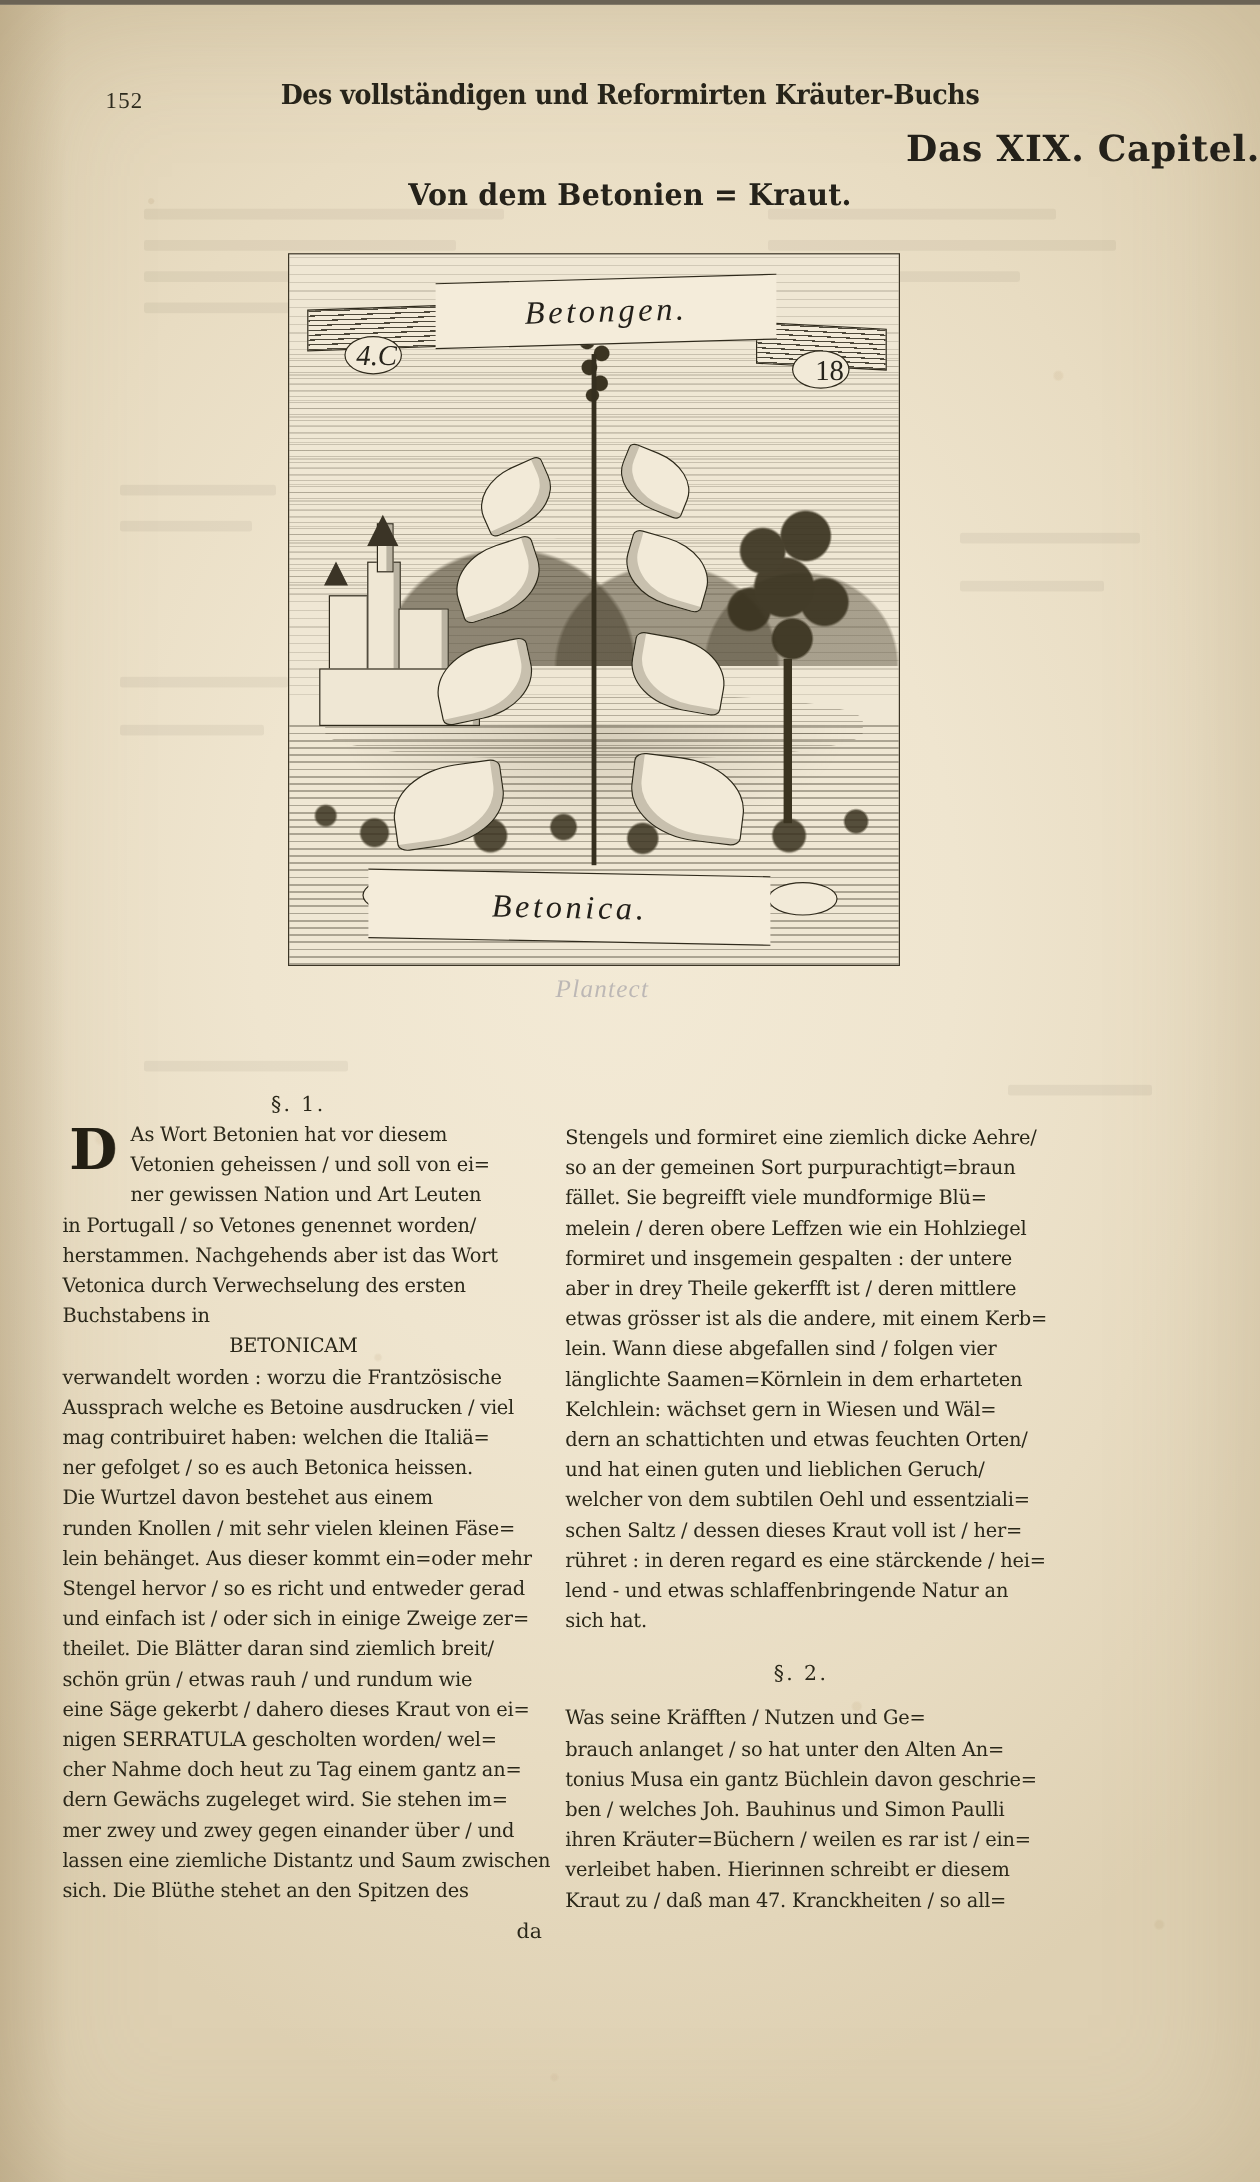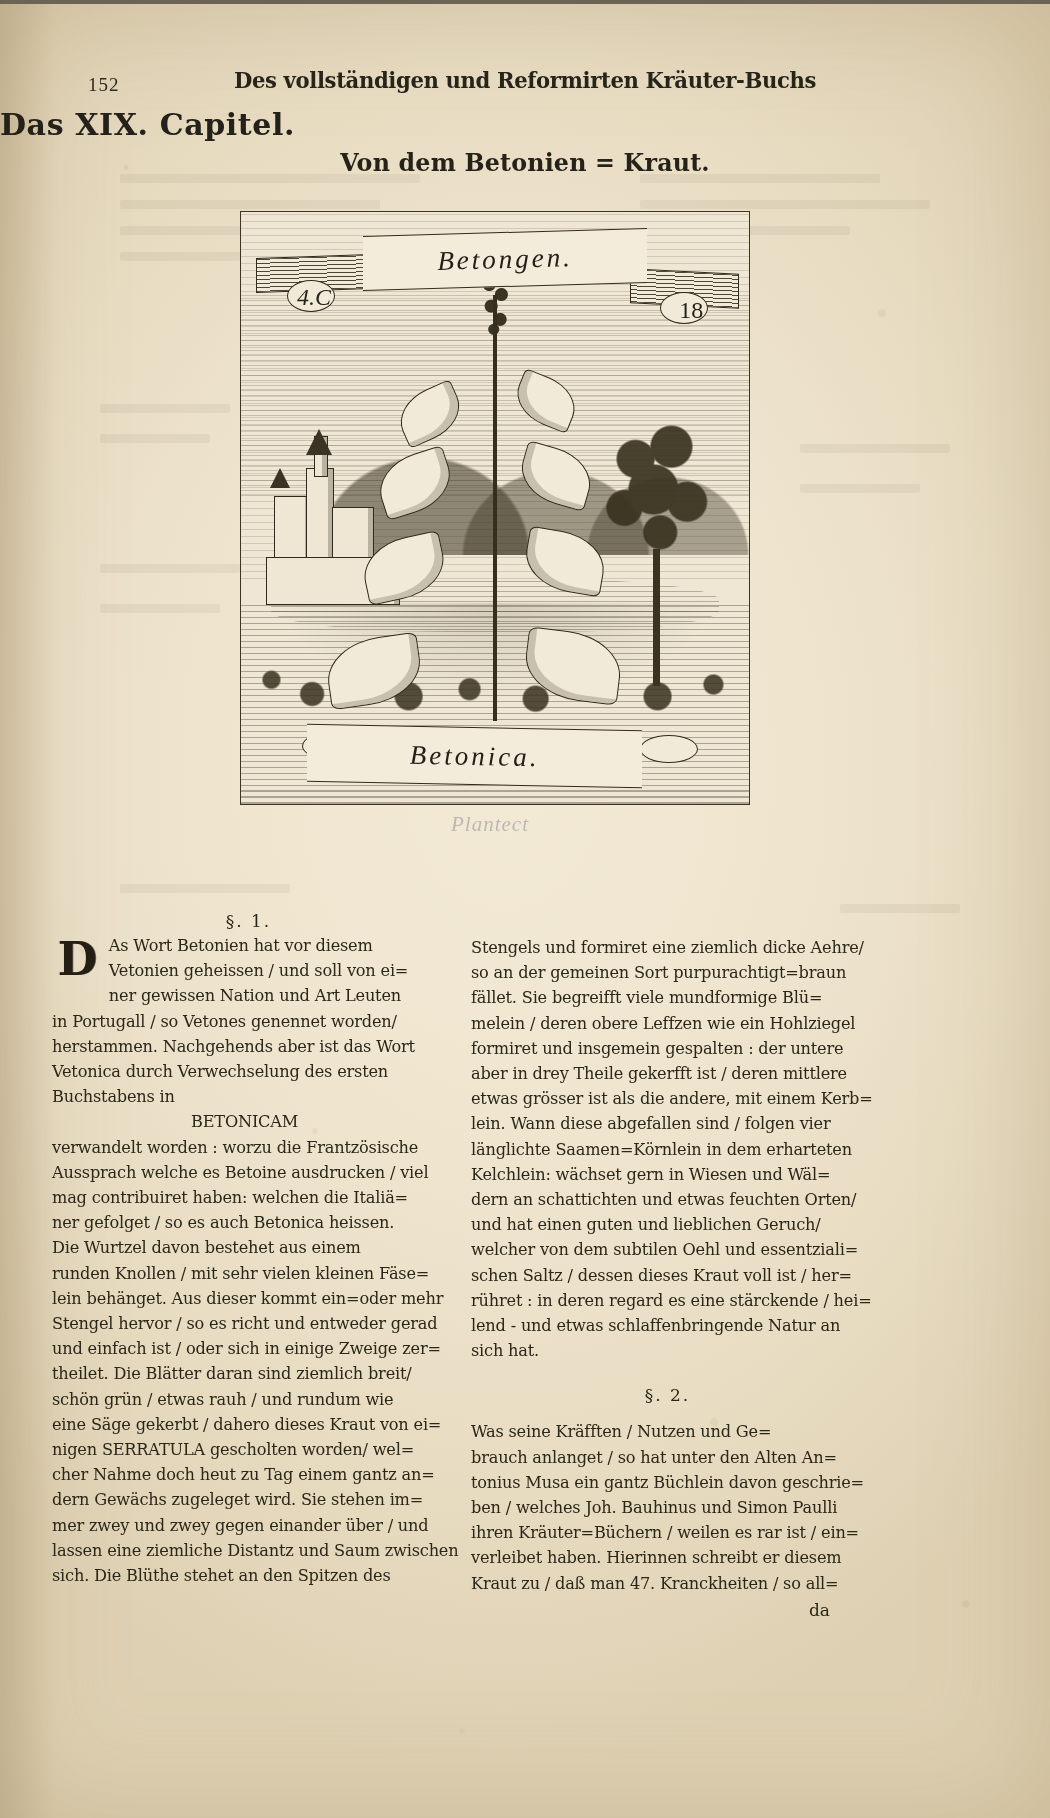--- a/index.html
+++ b/index.html
@@ -71,21 +71,21 @@
     font-size: 23px;
     color: #27241a;
     font-family: "DejaVu Serif", serif;
     font-weight: 700;
     letter-spacing: -0.4px;
     transform: scaleX(0.92);
   }
   .chapline {
     position: absolute;
     left: 0; right: 0; top: 103px;
-    text-align: left;
+    text-align: right;
     font-size: 30px;
     color: #24211a;
     font-family: "DejaVu Serif", serif;
     font-weight: 700;
     letter-spacing: 0.6px;
   }
   .subline {
     position: absolute;
     left: 0; right: 0; top: 144px;
     text-align: center;
@@ -258,21 +258,21 @@
     position: absolute;
     font-family: "Liberation Serif", serif;
     font-size: 24px;
     color: #26231b;
     z-index: 6;
   }
 
   
   .stamp {
     position: absolute;
-    left: 410px; top: 785px;
+    left: 422px; top: 785px;
     width: 160px; height: 70px;
     z-index: 4;
     opacity: .40;
     color: #6d6f86;
     font-family: "Liberation Serif", serif;
     font-style: italic;
     font-size: 21px;
     display: flex; align-items: center; justify-content: center;
     letter-spacing: 1px;
     pointer-events: none;
@@ -486,17 +486,17 @@
           <div class="line">brauch anlanget /  so hat unter den Alten An=</div>
           <div class="line">tonius Musa ein gantz Büchlein davon geschrie=</div>
           <div class="line">ben / welches Joh. Bauhinus und Simon Paulli</div>
           <div class="line">ihren Kräuter=Büchern /  weilen es rar ist / ein=</div>
           <div class="line">verleibet haben.  Hierinnen schreibt er diesem</div>
           <div class="line">Kraut zu / daß man 47. Kranckheiten / so all=</div>
         </div>
 
       </div>
 
-      <div class="catch" style="position:static;text-align:right;padding-right:34px;padding-top:4px;">da</div>
+      <div class="catch" style="position:static;text-align:center;padding-right:34px;padding-top:4px;">da</div>
     </div>
 
   </div>
 </div>
 
 </body></html>

